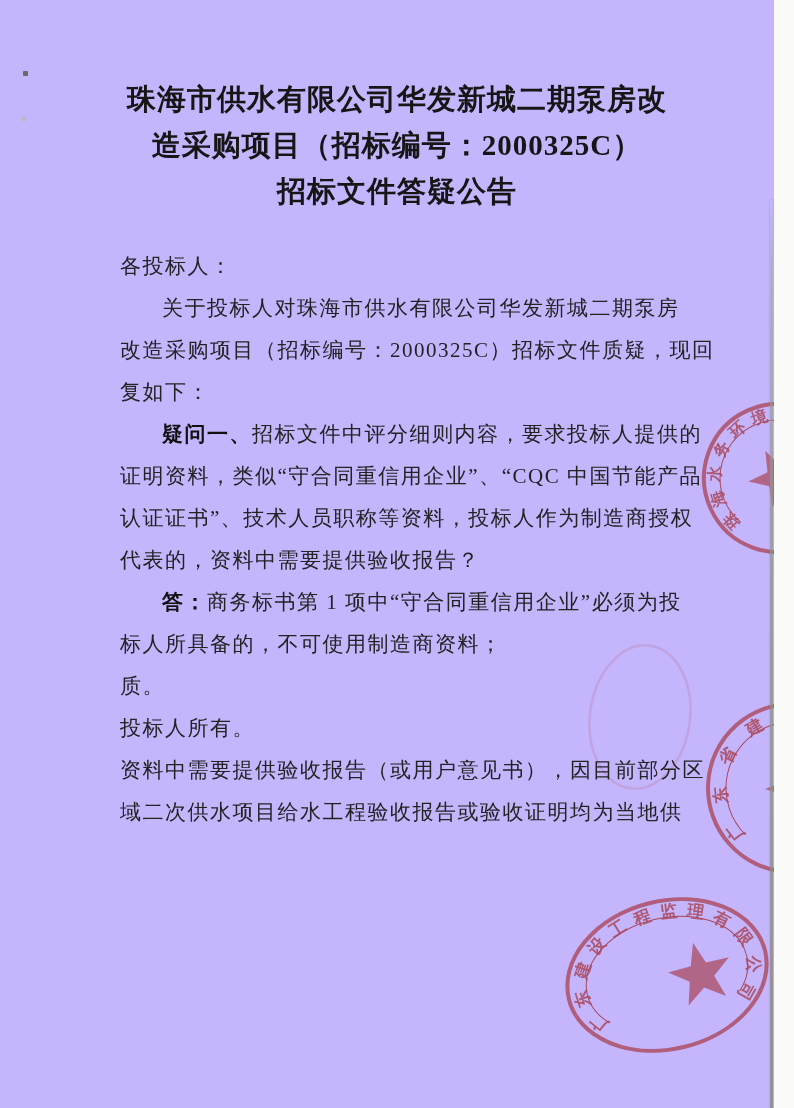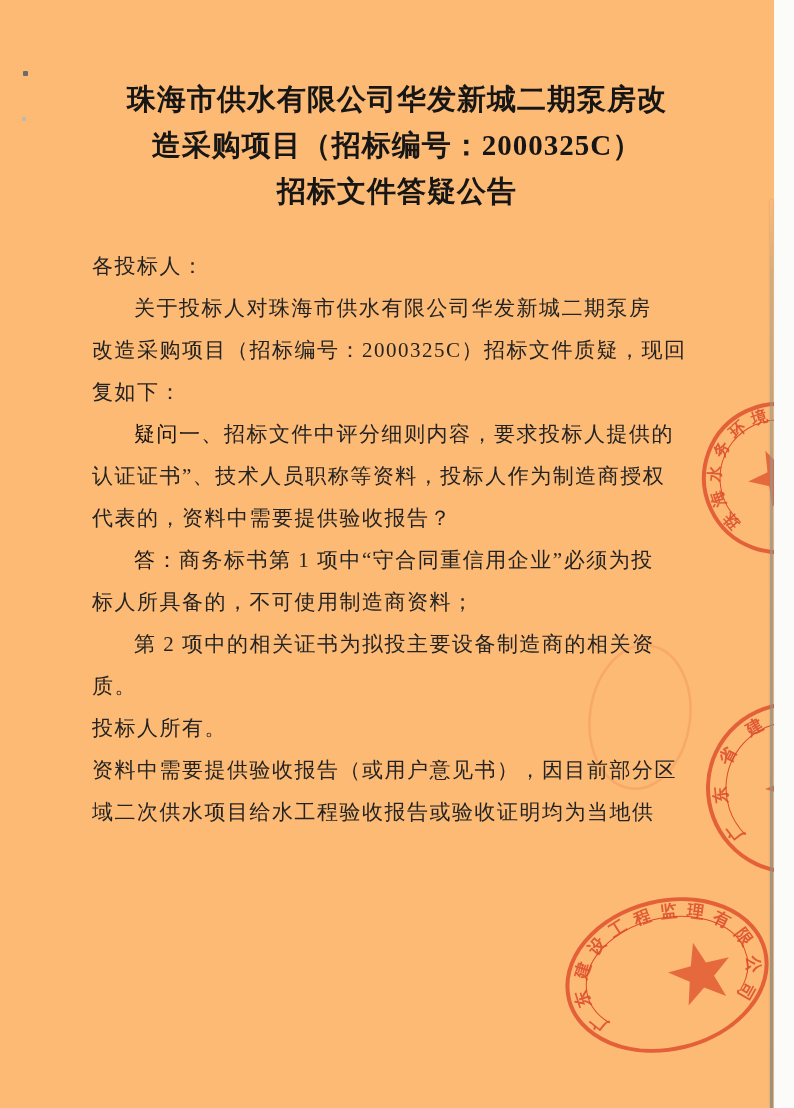--- a/index.html
+++ b/index.html
@@ -1,41 +1,41 @@
 <!DOCTYPE html>
 <html><head>
 <meta charset="utf-8">
 <style>
   html,body{margin:0;padding:0;background:#e8e8e8;}
   .page{
     position:relative;
     width:794px;height:1108px;
     margin:0 auto;
-    background:#fdba74;
+    background:#c4b5fd;
     overflow:hidden;
     font-family:"Liberation Serif","DejaVu Serif",serif;
   }
   
   .title{
     position:absolute;top:76px;left:0;right:0;
     text-align:center;
     font-size:29px;font-weight:900;
     line-height:46px;letter-spacing:1px;
     color:#161616;
   }
   
   .content{
-    position:absolute;top:245px;left:92px;width:590px;
+    position:absolute;top:245px;left:120px;width:590px;
     font-size:21px;line-height:42px;letter-spacing:1.5px;
     color:#232323;
   }
   .line{white-space:nowrap;}
   .line.ind{text-indent:42px;}
   .line.gap{margin-top:37px;}
-  .line b{font-weight:400;color:#111;}
+  .line b{font-weight:700;color:#111;}
   
   .stamp{position:absolute;mix-blend-mode:multiply;opacity:.88;}
   .stamp text{font-family:"Liberation Serif","DejaVu Serif",serif;font-weight:700;}
   
   .edge-strip{
     position:absolute;left:774px;top:0;width:20px;height:1108px;
     background:#fbfbf9;
   }
   .scan-line{
     position:absolute;left:770px;top:200px;width:3px;height:908px;
@@ -60,25 +60,25 @@
     <div>造采购项目（招标编号：2000325C）</div>
     <div>招标文件答疑公告</div>
   </div>
 
   <div class="content">
     <div class="line"><span>各投标人：</span></div>
     <div class="line ind"><span>关于投标人对珠海市供水有限公司华发新城二期泵房</span></div>
     <div class="line"><span>改造采购项目（招标编号：2000325C）招标文件质疑，现回</span></div>
     <div class="line"><span>复如下：</span></div>
     <div class="line ind"><b>疑问一、</b><span>招标文件中评分细则内容，要求投标人提供的</span></div>
+    <div class="line"><span>证明资料，类似“守合同重信用企业”、“CQC 中国节能产品</span></div>
     <div class="line"><span>认证证书”、技术人员职称等资料，投标人作为制造商授权</span></div>
     <div class="line"><span>代表的，资料中需要提供验收报告？</span></div>
     <div class="line ind"><b>答：</b><span>商务标书第 1 项中“守合同重信用企业”必须为投</span></div>
     <div class="line"><span>标人所具备的，不可使用制造商资料；</span></div>
-    <div class="line ind"><span>第 2 项中的相关证书为拟投主要设备制造商的相关资</span></div>
     <div class="line"><span>质。</span></div>
     <div class="line"><span>投标人所有。</span></div>
     <div class="line"><span>资料中需要提供验收报告（或用户意见书），因目前部分区</span></div>
     <div class="line"><span>域二次供水项目给水工程验收报告或验收证明均为当地供</span></div>
   </div>
 
   <svg class="stamp" style="left:585px;top:640px;" width="120" height="155">
     <ellipse cx="55" cy="77" rx="50" ry="72" fill="none" stroke="rgba(232,142,132,0.25)" stroke-width="2.5" transform="rotate(8 55 77)"></ellipse>
   </svg>
 

